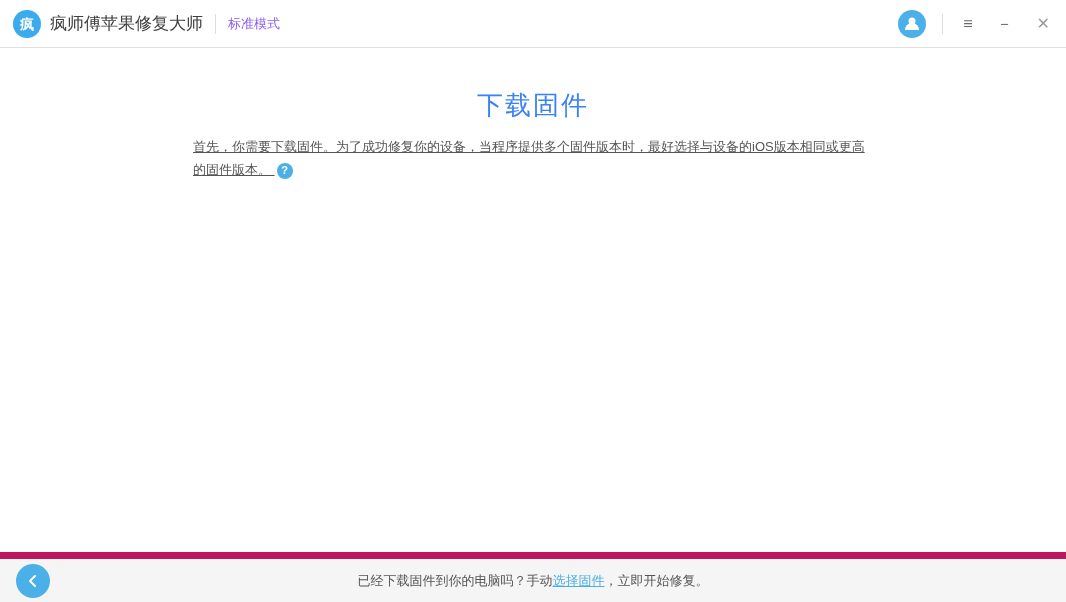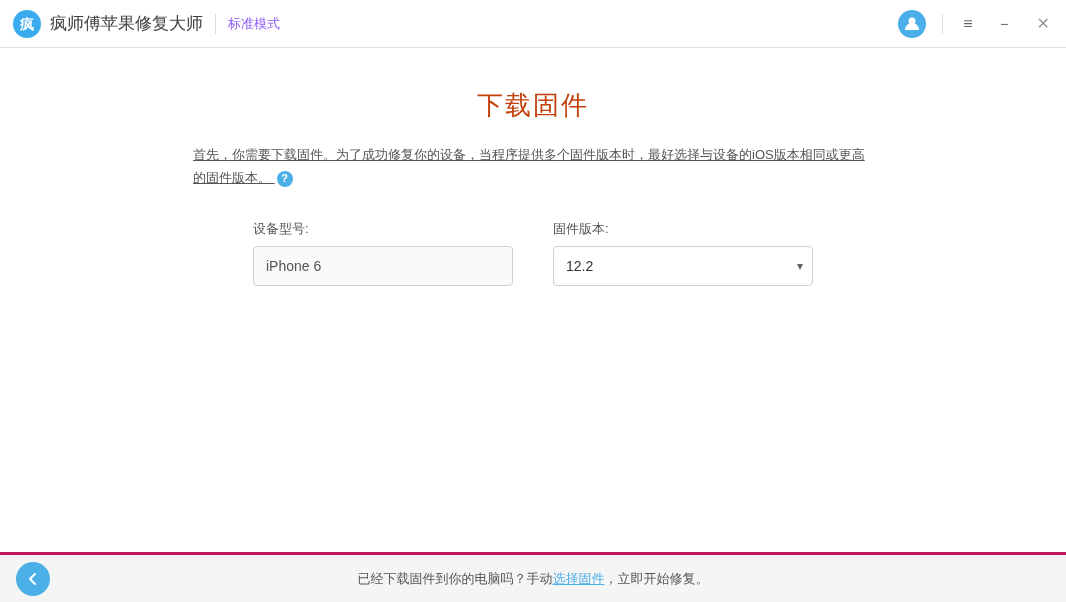--- a/index.html
+++ b/index.html
@@ -82,24 +82,24 @@
       display: flex;
       flex-direction: column;
       align-items: center;
       padding: 0 80px;
     }
 
     
     .page-title {
       margin-top: 40px;
       font-size: 26px;
-      color: #c2410c;
+      color: #3b82f6;
       font-weight: 500;
       letter-spacing: 2px;
-      margin-bottom: 20px;
+      margin-bottom: 12px;
     }
 
     
     .description {
       font-size: 13px;
       color: #555;
       line-height: 1.8;
       max-width: 680px;
       text-align: left;
       margin-bottom: 30px;
@@ -200,21 +200,21 @@
       letter-spacing: 2px;
       font-family: 'Microsoft YaHei', sans-serif;
       margin-bottom: 0;
     }
 
     
     .footer-bar {
       width: 100%;
       height: 50px;
       background: #f5f5f5;
-      border-top: 3px solid #be185d;
+      border-top: 7px solid #be185d;
       display: flex;
       align-items: center;
       padding: 0 16px;
       position: relative;
     }
     .footer-text {
       width: 100%;
       text-align: center;
       font-size: 13px;
       color: #555;
@@ -267,38 +267,20 @@
 </div>
 
 <div class="main-content">
   <h1 class="page-title">下载固件</h1>
 
   <p class="description">
     <span>首先，你需要下载固件。为了成功修复你的设备，当程序提供多个固件版本时，最好选择与设备的iOS版本相同或更高的固件版本。</span>
     <span class="help-icon">?</span>
   </p>
 
-  <div class="form-row">
-    <div class="form-group device">
-      <label class="form-label">设备型号:</label>
-      <input class="form-input" type="text" readonly="" value="iPhone 6" style="">
-    </div>
-    <div class="form-group firmware">
-      <label class="form-label">固件版本:</label>
-      <div class="firmware-select-wrapper">
-        <select class="firmware-select">
-          <option value="12.2" selected="">12.2</option>
-          <option value="12.1">12.1</option>
-          <option value="12.0">12.0</option>
-          <option value="11.4">11.4</option>
-        </select>
-        <span class="select-arrow">▾</span>
-      </div>
-    </div>
-  </div>
 
 </div>
 
 <div class="footer-bar">
   <button class="back-btn">
     <svg width="16" height="16" viewBox="0 0 16 16" fill="white">
       <path d="M10 3L5 8l5 5" stroke="white" stroke-width="2" fill="none" stroke-linecap="round" stroke-linejoin="round"></path>
     </svg>
   </button>
   <div class="footer-text">

